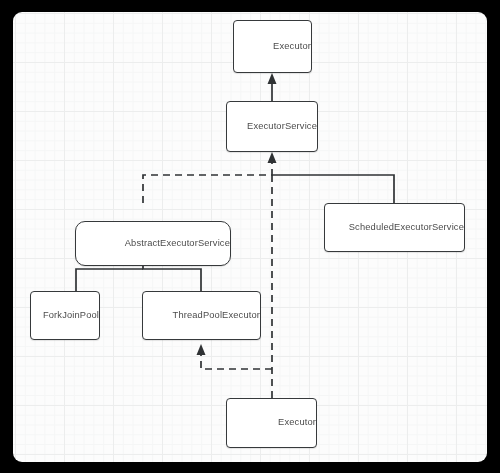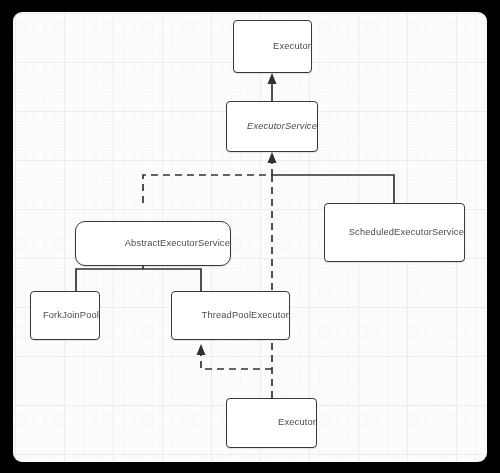--- a/index.html
+++ b/index.html
@@ -113,37 +113,37 @@
       <g>
         <path d="M 272 369 L 201 369 L 201 353" fill="none" stroke="#2f3234" stroke-width="1.7" stroke-dasharray="7 5"></path>
         <polygon points="201,344 196.5,355 205.5,355" fill="#2f3234"></polygon>
       </g>
     </svg>
 
     <div class="node" style="left:220px; top:8px; width:79px; height:53px;">
       <span class="node-label">Executor</span>
     </div>
 
-    <div class="node" style="left:213px; top:89px; width:92px; height:51px;font-style:italic;">
+    <div class="node" style="left:213px; top:89px; width:92px; height:51px;">
       <span class="node-label">ExecutorService</span>
     </div>
 
     <div class="node" style="left:62px; top:209px; width:156px; height:45px;border-radius:10px;">
       <span class="node-label">AbstractExecutorService</span>
     </div>
 
-    <div class="node" style="left:311px; top:191px; width:141px; height:59px;">
+    <div class="node" style="left:311px; top:191px; width:141px; height:49px;">
       <span class="node-label">ScheduledExecutorService</span>
     </div>
 
     <div class="node" style="left:17px; top:279px; width:70px; height:49px;">
       <span class="node-label">ForkJoinPool</span>
     </div>
 
-    <div class="node" style="left:129px; top:279px; width:119px; height:49px;margin-left:29px;">
+    <div class="node" style="left:129px; top:279px; width:119px; height:49px;">
       <span class="node-label">ThreadPoolExecutor</span>
     </div>
 
     <div class="node" style="left:213px; top:386px; width:91px; height:50px;">
       <span class="node-label">Executor</span>
     </div>
 
   </div>
 </div>
 

